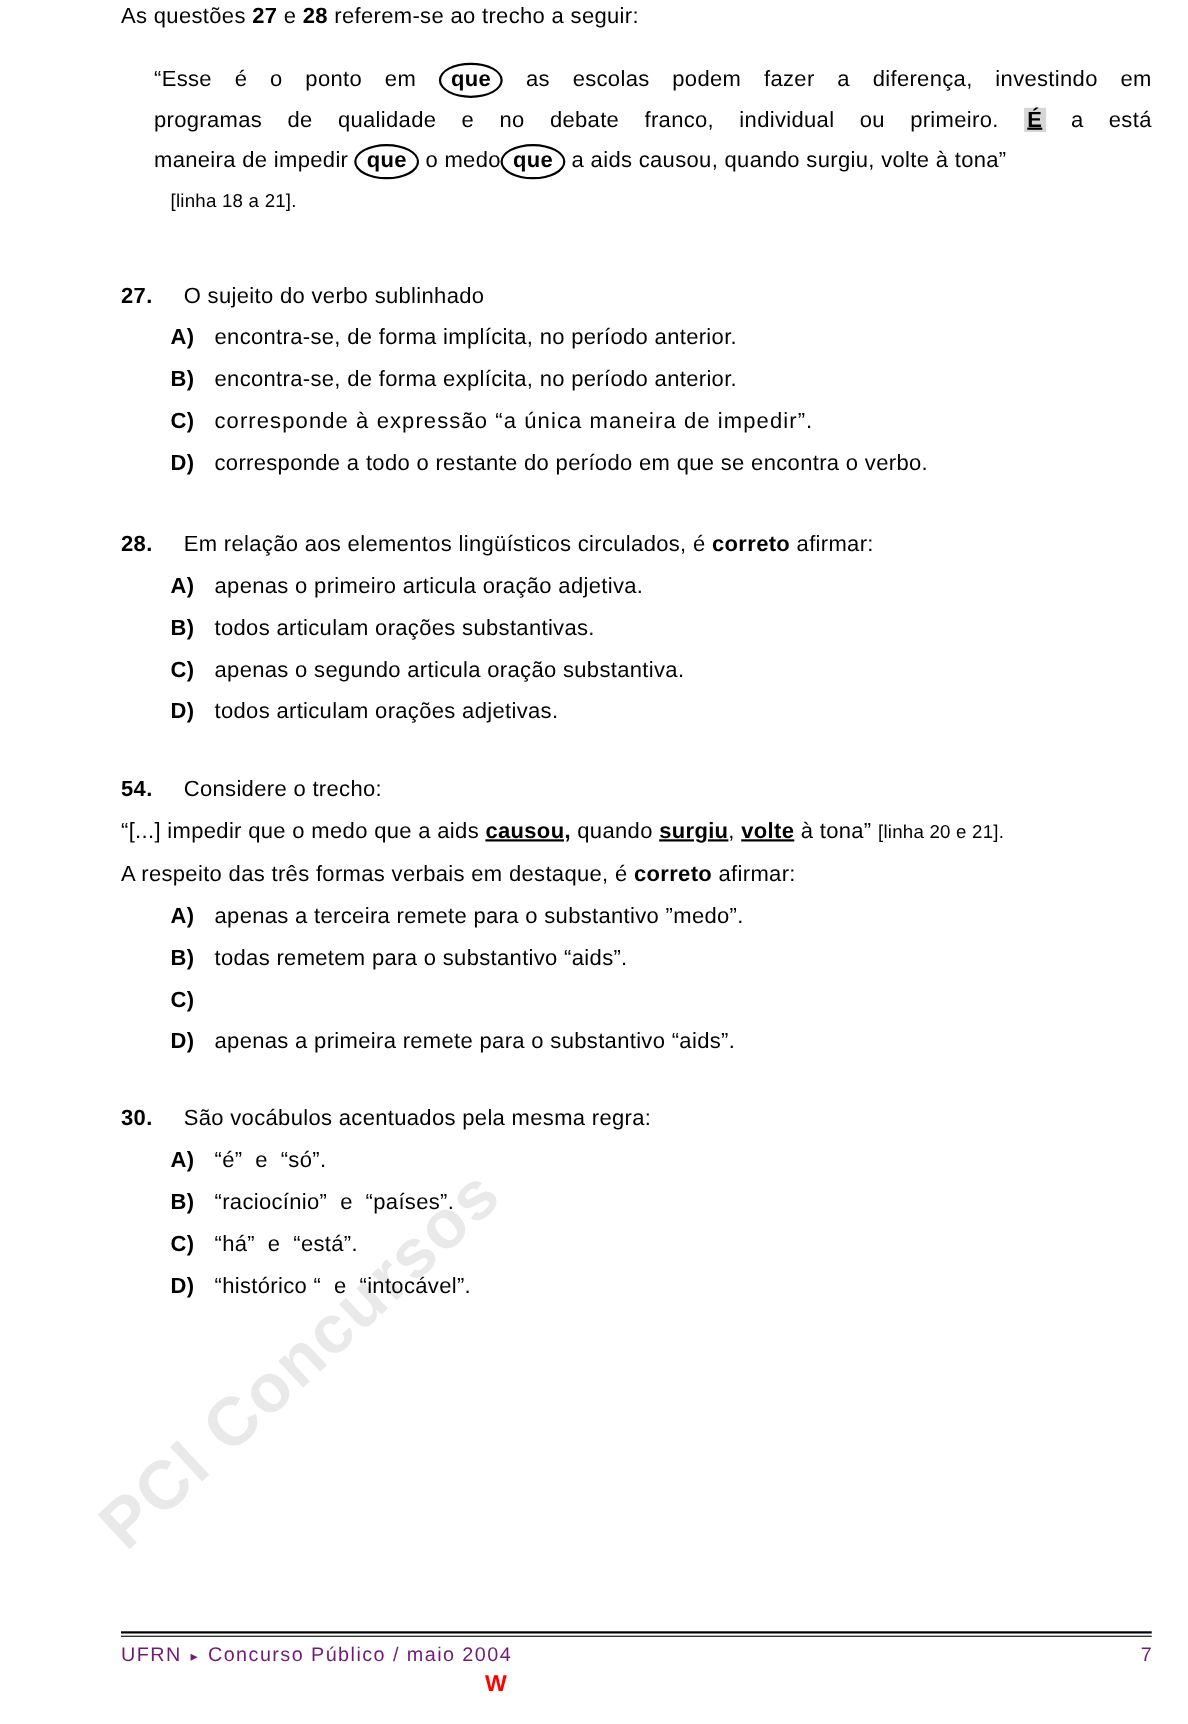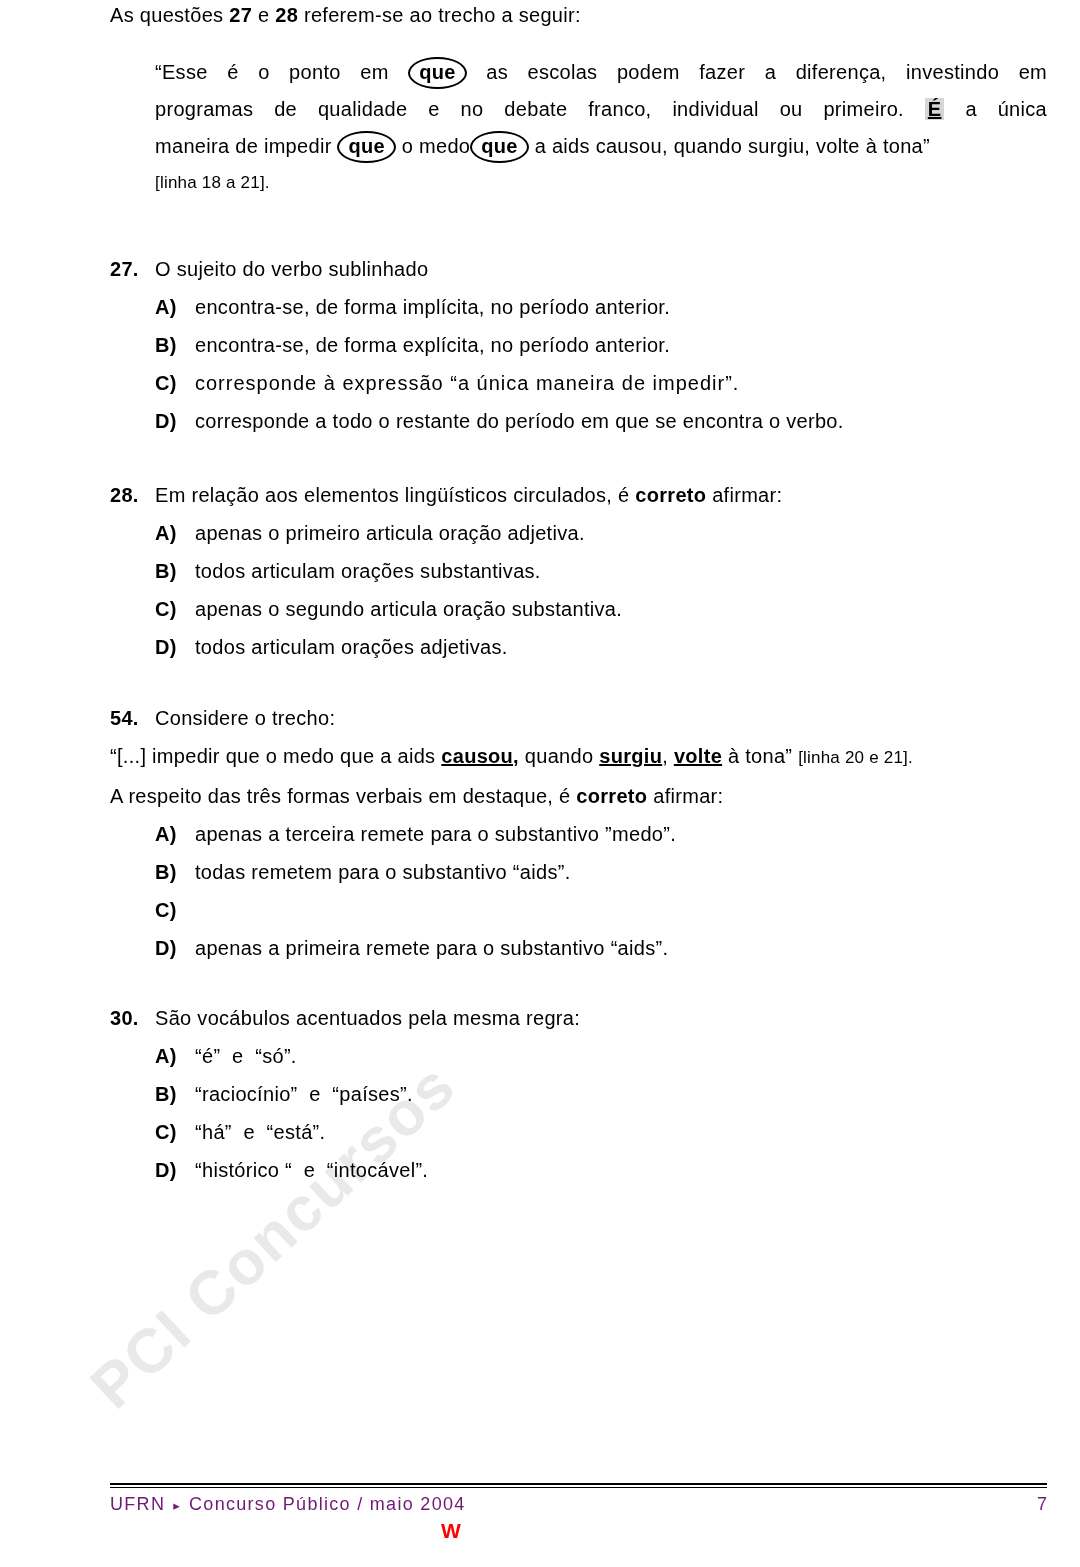--- a/index.html
+++ b/index.html
@@ -21,21 +21,21 @@
     position: absolute;
     left: 110px;
     top: 2px;
     width: 937px;
     z-index: 2;
   }
   .intro { line-height: 26px; }
   b, .bold { font-weight: bold; }
 
   
-  .quote { margin: 26px 0 0 45px; }
+  .quote { margin: 26px 0 0 30px; }
   .qline { line-height: 37px; }
   .jl { text-align: justify; text-align-last: justify; }
   .circle {
     display: inline-block;
     font-weight: bold;
     border: 2px solid #000;
     border-radius: 50%;
     padding: 1px 9px 3px 9px;
     line-height: 24px;
     letter-spacing: 0.3px;
@@ -50,21 +50,21 @@
   .refline { margin: 5px 0 0 45px; line-height: 26px; }
 
   
   .question { }
   .q27 { margin-top: 54px; }
   .q28 { margin-top: 36px; }
   .q29 { margin-top: 33px; }
   .q30 { margin-top: 32px; }
   .row { display: flex; line-height: 38px; align-items: baseline; }
   .qnum { font-weight: bold; width: 45px; flex-shrink: 0; }
-  .stext { flex: 1; }
+  .stext { flex: 1; margin-left: 12px; }
   .indent { }
   .letter { font-weight: bold; width: 40px; flex-shrink: 0; margin-left: 45px; }
   .otext { white-space: pre-wrap; }
   .tracked { letter-spacing: 1px; }
   .bu { font-weight: bold; text-decoration: underline; }
 
   
   .watermark {
     position: absolute;
     left: 125px;
@@ -118,21 +118,21 @@
 <body>
 
 <div class="watermark">PCI Concursos</div>
 
 <div class="content">
 
   <div class="intro"><span>As questões </span><b>27</b><span> e </span><b>28</b><span> referem-se ao trecho a seguir:</span></div>
 
   <div class="quote">
     <div class="qline jl"><span>“Esse é o ponto em</span> <span class="circle">que</span> <span>as escolas podem fazer a diferença, investindo em</span></div>
-    <div class="qline jl"><span>programas de qualidade e no debate franco, individual ou primeiro.</span> <span class="hl-e">É</span> <span>a única</span></div>
+    <div class="qline jl"><span>programas de qualidade e no debate franco, individual ou primeiro.</span> <span class="hl-e">É</span> <span>a está</span></div>
     <div class="qline"><span>maneira de impedir</span> <span class="circle">que</span> <span>o medo</span><span class="circle">que</span> <span>a aids causou, quando surgiu, volte à tona”</span></div>
   </div>
   <div class="refline ref">[linha 18 a 21].</div>
 
   <div class="question q27">
     <div class="row">
       <span class="qnum">27.</span>
       <span class="stext">O sujeito do verbo sublinhado</span>
     </div>
     <div class="row">

